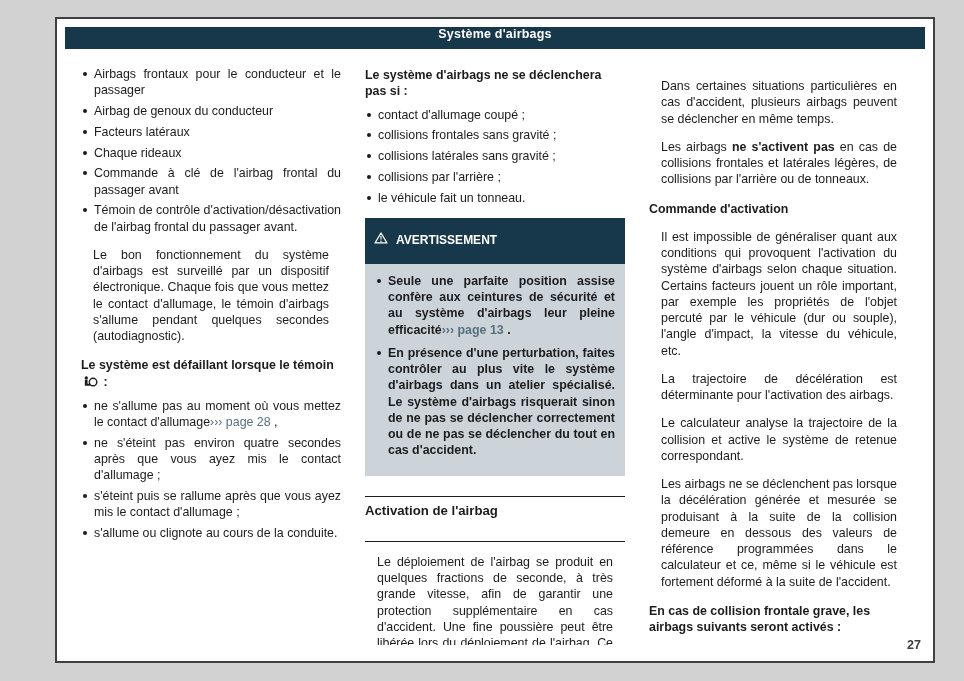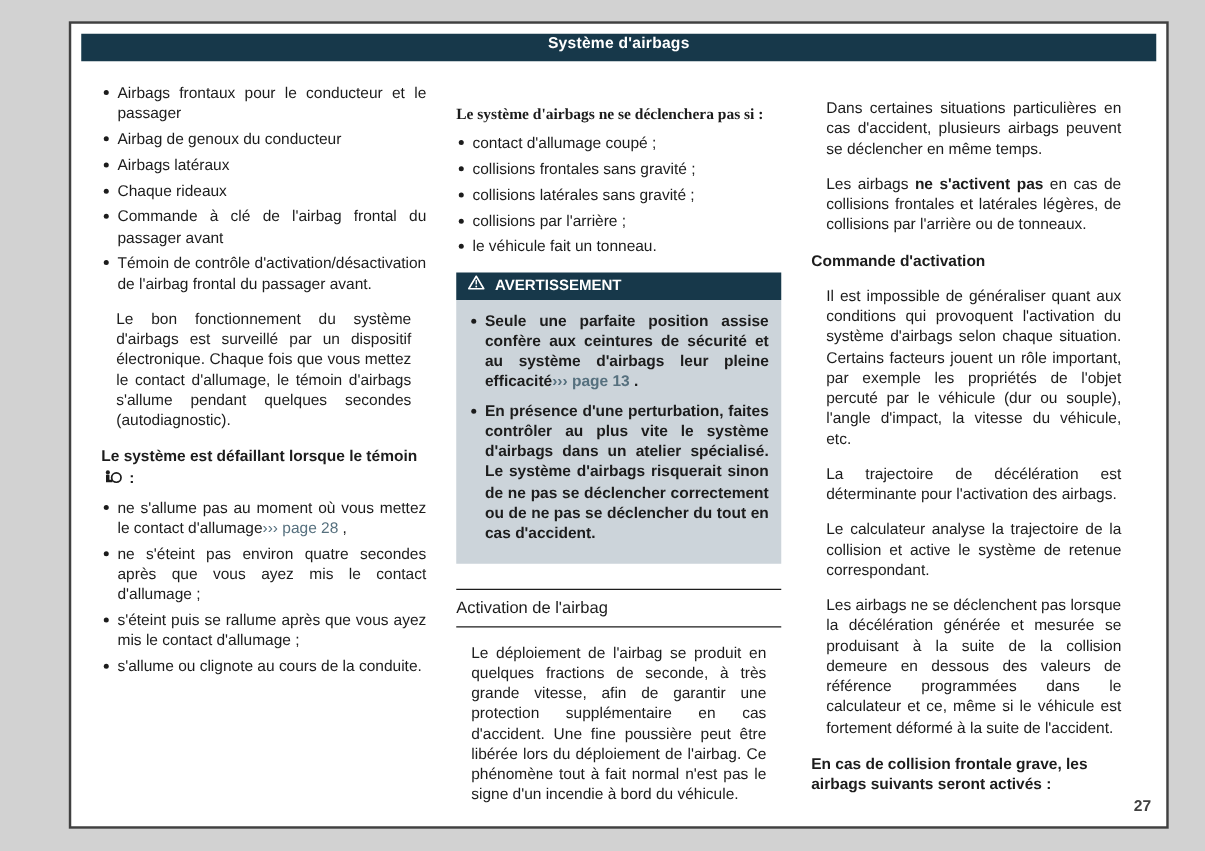--- a/index.html
+++ b/index.html
@@ -34,35 +34,35 @@
   .bullets{list-style:none;margin:0 0 9px;padding:0;}
   .bullets li{
     position:relative;padding-left:13px;margin-bottom:4.5px;
     text-align:justify;hyphens:auto;-webkit-hyphens:auto;
   }
   .bullets li::before{
     content:"";position:absolute;left:2px;top:6px;width:4px;height:4px;
     border-radius:50%;background:#1c1c1c;
   }
   .sub-heading{font-weight:bold;margin:13px 0 7px;text-align:left;}
-  .sub-heading.no-top{margin-top:17px;font-family:Liberation Serif, serif;}
+  .sub-heading.no-top{margin-top:1px;}
   .ref{color:var(--reference);text-decoration:none;font-weight:inherit;cursor:pointer;}
   .inline-icon{display:inline-block;vertical-align:-1px;margin:0 2px;color:#1c1c1c;}
   .warning-box{margin:12px 0 18px;}
   .warning-header{
     background:var(--header-bg);color:#ffffff;height:22px;
-    display:flex;align-items:center;gap:8px;padding:0 9px;
+    display:flex;align-items:center;gap:8px;padding:12px 9px;
     font-weight:bold;font-size:12px;
   }
   .warning-body{background:var(--warning-body-bg);padding:9px 10px 5px;font-weight:bold;}
   .warning-body .bullets{margin-bottom:12px;}
   .warning-body .bullets li{margin-bottom:7px;}
   .section-heading{
-    font-size:13.2px;font-weight:normal;margin:20px 0 10px;
-    padding:5px 0 6px;border-top:1px solid #1c1c1c;border-bottom:1px solid #1c1c1c;
+    font-size:13.2px;font-weight:bold;margin:20px 0 10px;
+    padding:5px 0 22px;border-top:1px solid #1c1c1c;border-bottom:1px solid #1c1c1c;
   }
   .last-row{position:relative;padding-right:16px;margin-top:39px;}
   .last-row .bullets{margin-bottom:0;}
   .continuation{position:absolute;right:0;top:-3px;font-size:15px;font-weight:bold;color:#111;}
   .page-number{position:absolute;right:12px;bottom:9px;font-size:12.5px;font-weight:bold;color:#404040;}
 </style>
 </head>
 <body>
 
 <div class="page">
@@ -70,21 +70,21 @@
   <header class="chapter-bar">
     <span class="chapter-title">Système d'airbags</span>
   </header>
 
   <div class="content">
 
     <section class="col">
       <ul class="bullets">
         <li><span>Airbags frontaux pour le conducteur et le passager</span></li>
         <li><span>Airbag de genoux du conducteur</span></li>
-        <li><span>Airbags latéraux</span></li>
+        <li><span>Facteurs latéraux</span></li>
         <li><span>Chaque rideaux</span></li>
         <li><span>Commande à clé de l'airbag frontal du passager avant</span></li>
         <li><span>Témoin de contrôle d'activation/désactivation de l'airbag frontal du passager avant.</span></li>
       </ul>
 
       <p class="para">Le bon fonctionnement du système d'airbags est surveillé par un dispositif électronique. Chaque fois que vous mettez le contact d'allumage, le témoin d'airbags s'allume pendant quelques secondes (autodiagnostic).</p>
 
       <p class="sub-heading"><span>Le système est défaillant lorsque le témoin</span> <span class="inline-icon"><svg viewBox="0 0 16 12" width="15" height="11" aria-hidden="true">
               <circle cx="3.4" cy="2.1" r="1.8" fill="currentColor"></circle>
               <path d="M1.8 4.2 h3 v4.2 h2.6 v2.2 h-5.6 Z" fill="currentColor"></path>

